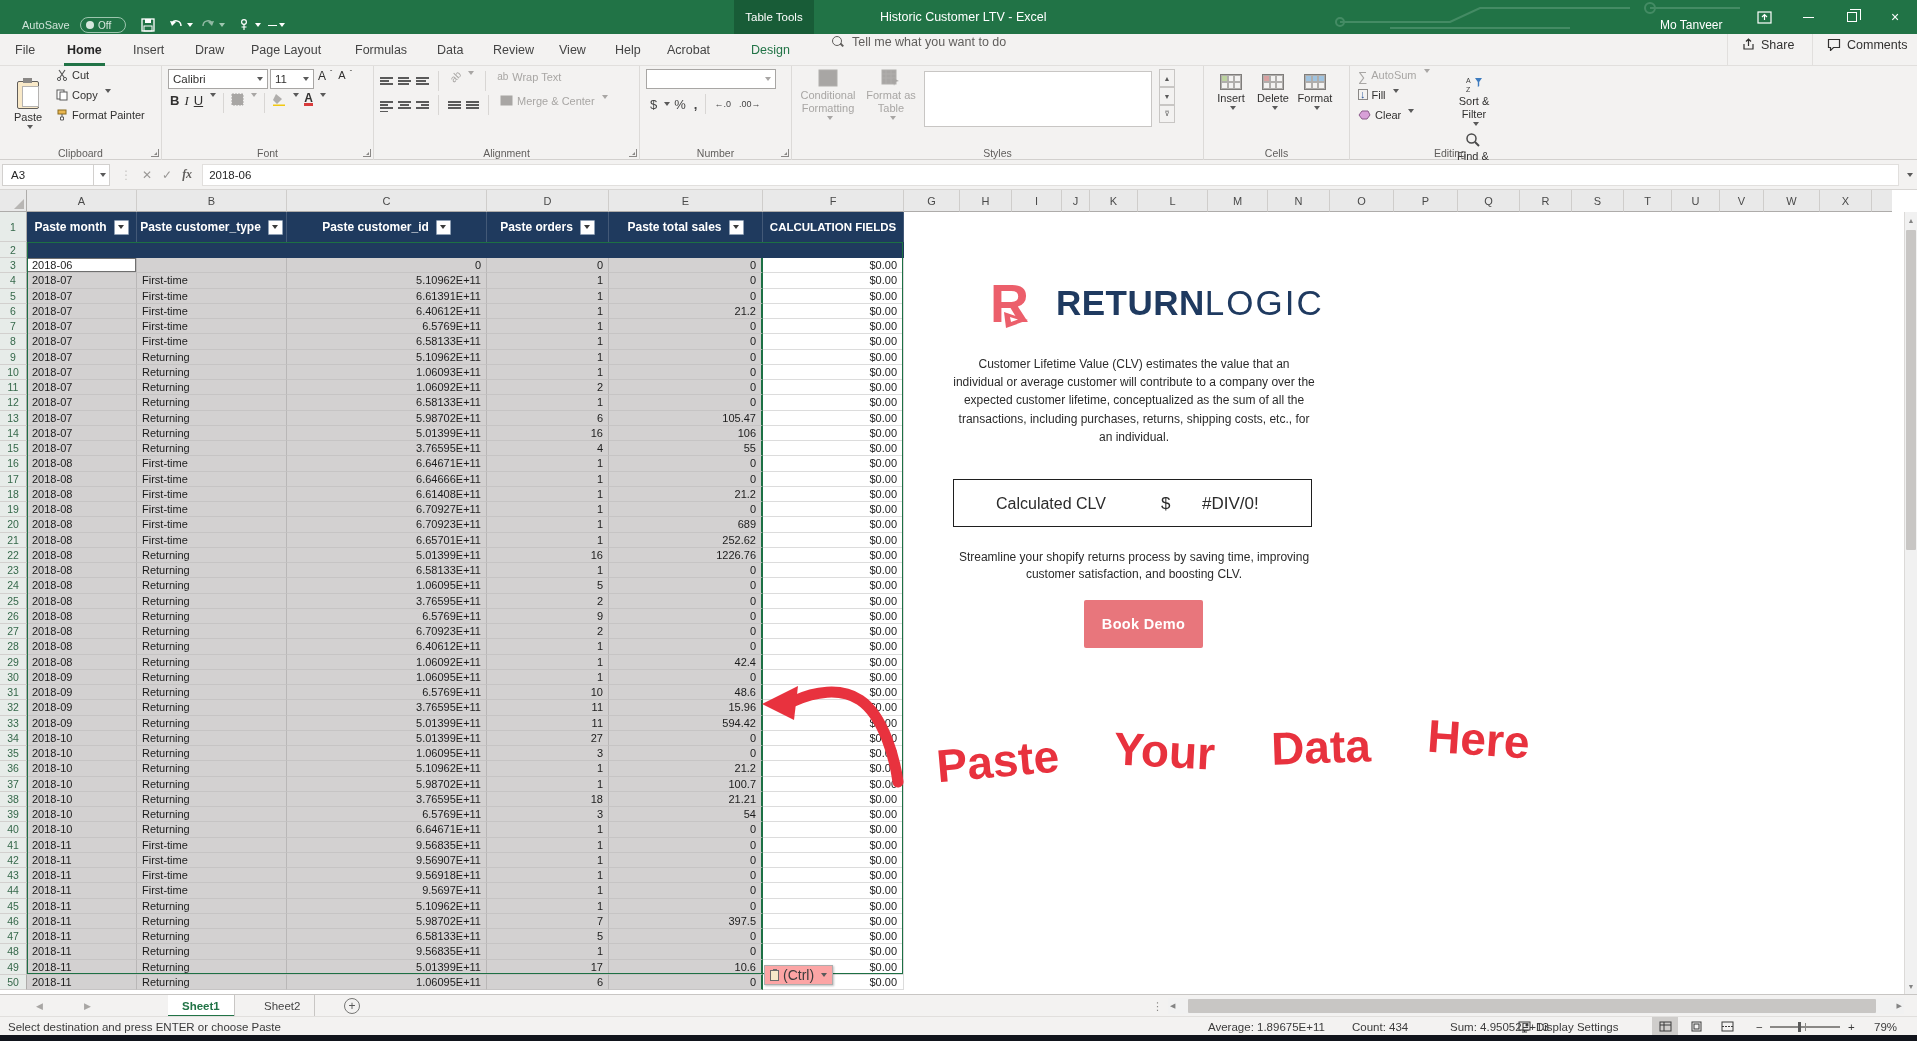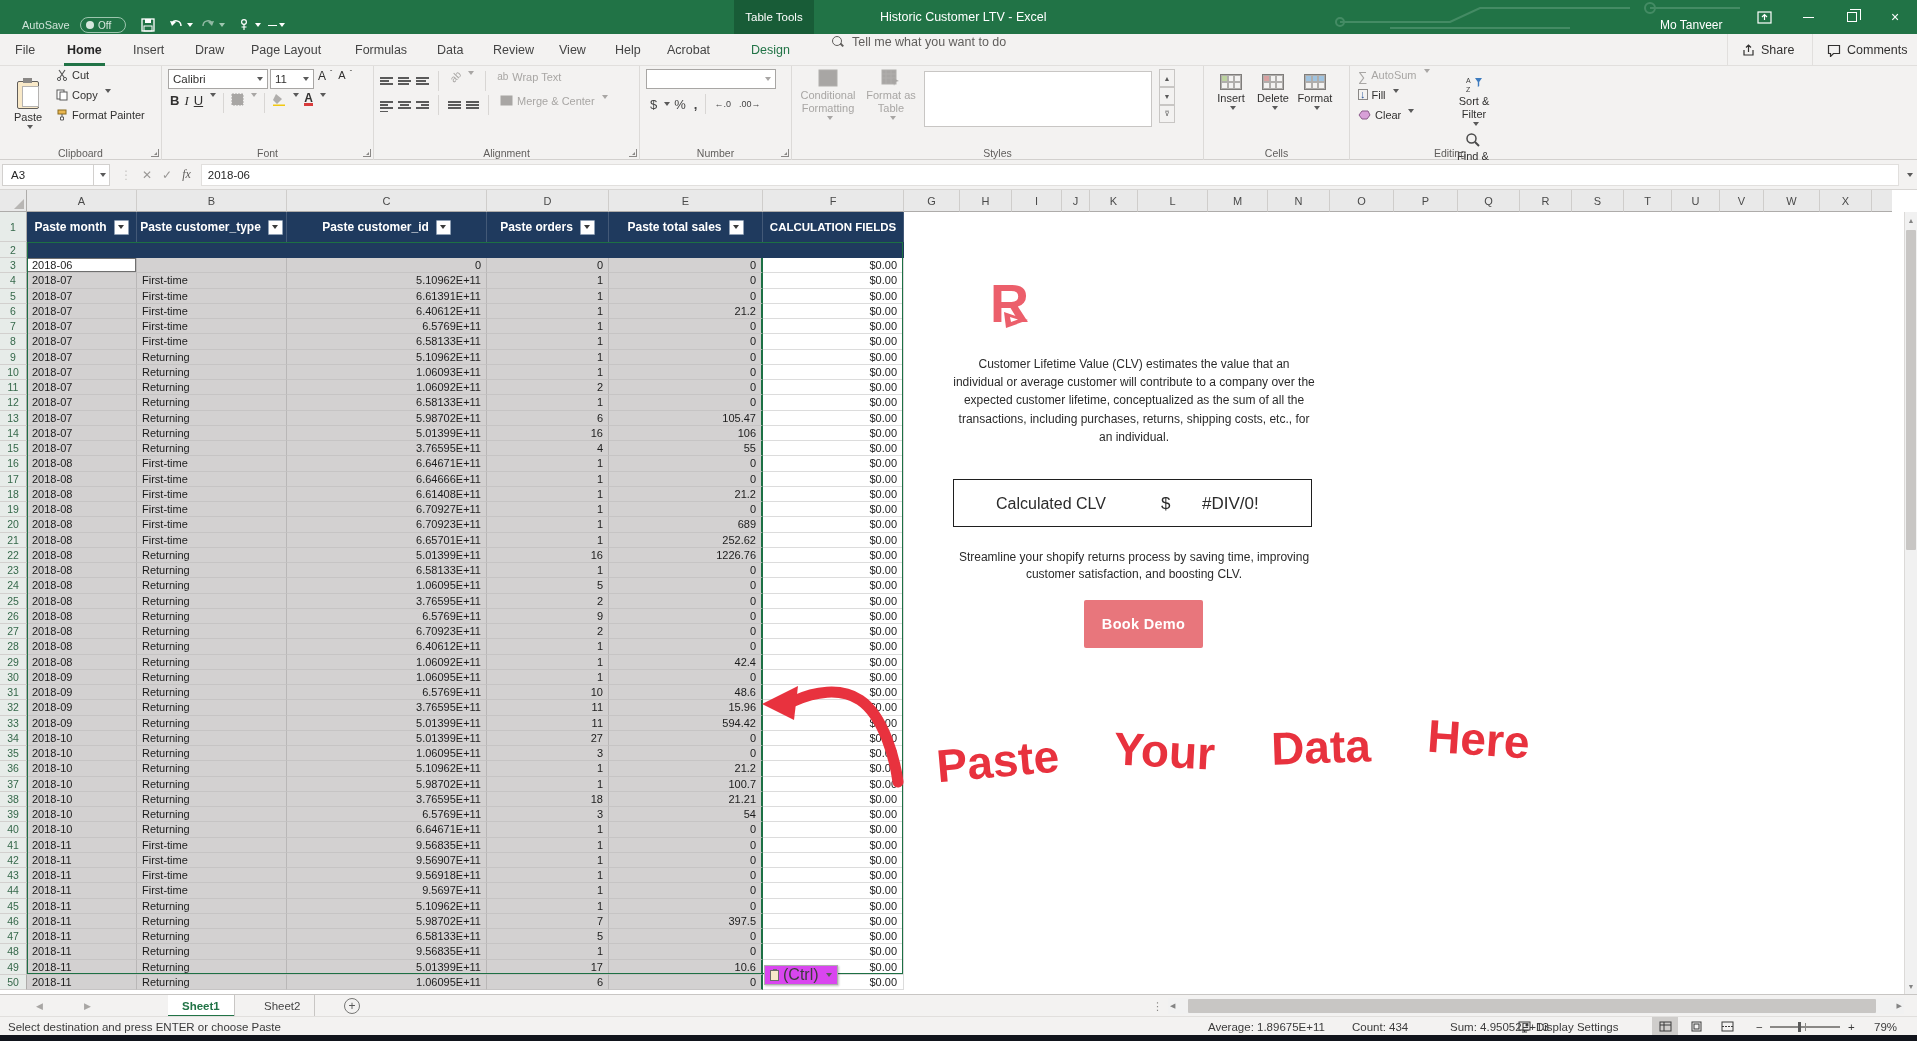--- a/index.html
+++ b/index.html
@@ -16,21 +16,21 @@
   .circuit{position:absolute;left:1330px;top:0;opacity:.22}
   .winbtn{position:absolute;top:0;width:44px;height:34px;display:flex;align-items:center;justify-content:center;color:#fff;font-size:14px}
   .restore-ic{width:10px;height:10px;border:1px solid #fff;position:relative;background:transparent}
   .restore-ic::before{content:'';position:absolute;left:2px;top:-4px;width:10px;height:10px;border:1px solid #fff;border-bottom:none;border-left:none}
   
   .tabrow{position:absolute;left:0;top:34px;width:1917px;height:32px;background:#f3f2f1;border-bottom:1px solid #e1dfdd;font-size:12.5px;color:#444}
   .rtab{position:absolute;top:0;height:32px;display:flex;align-items:center;padding:0 3px;cursor:pointer}
   .rtab.active{color:#262626;font-weight:bold;box-shadow:inset 0 -3px 0 #217346}
   .rtab.contextual{color:#217346}
   .tellme{position:absolute;left:832px;top:0;height:16px;display:flex;align-items:center;gap:8px;color:#605e5c;font-size:12.5px}
-  .share-grp{position:absolute;top:0;height:32px;display:flex;align-items:center;gap:6px;color:#323130;font-size:12.5px;border-left:1px solid #e1dfdd;padding:12px 14px}
+  .share-grp{position:absolute;top:0;height:32px;display:flex;gap:6px;color:#323130;font-size:12.5px;border-left:1px solid #e1dfdd;padding:4px 14px}
   
   .ribbon{position:absolute;left:0;top:66px;width:1917px;height:94px;background:#f3f2f1;border-bottom:1px solid #d2d0ce;display:flex;font-size:11px;color:#323130}
   .grp{position:relative;height:94px;border-right:1px solid #dcdad8;padding:3px 4px 14px 6px;flex-shrink:0}
   .glabel{position:absolute;bottom:1px;left:0;width:100%;text-align:center;font-size:10.5px;color:#605e5c}
   .launcher{position:absolute;right:2px;bottom:3px;width:8px;height:8px;border-right:1px solid #8a8886;border-bottom:1px solid #8a8886}
   .launcher::after{content:'';position:absolute;right:1px;bottom:1px;width:0;height:0;border-top:3px solid transparent;border-right:3px solid #8a8886}
   .car{display:inline-block;width:0;height:0;border-left:3px solid transparent;border-right:3px solid transparent;border-top:4px solid #5a5a5a;margin-left:3px;vertical-align:middle}
   .car.dis{border-top-color:#a8a6a4}
   .mini{display:flex;align-items:flex-start;gap:4px;height:20px;padding:0 2px;white-space:nowrap}
   .dis,.dis *{color:#a8a6a4 !important;fill:#a8a6a4}
@@ -48,21 +48,21 @@
   .galbtn{width:16px;height:18px;background:#f3f2f1;border:1px solid #c8c6c4;display:flex;align-items:center;justify-content:center;font-size:7px;color:#5a5a5a}
   .cellbtn{width:42px;display:flex;flex-direction:column;align-items:center;gap:2px;font-size:11px}
   .grid-ic{width:22px;height:16px;border:1px solid #7f7d7b;display:grid;grid-template-columns:1fr 1fr 1fr;grid-template-rows:1fr 1fr}
   .grid-ic span{border:0.5px solid #b0aeac}
   .twoline{display:flex;flex-direction:column;align-items:center;width:60px;text-align:center;line-height:1.15;gap:2px;font-size:11px}
   
   .fbar{position:absolute;left:0;top:160px;width:1917px;height:30px;background:#f3f2f1;border-bottom:1px solid #d8d6d4;display:flex;align-items:center}
   .namebox{width:92px;height:22px;background:#fff;border:1px solid #d2d0ce;margin-left:2px;display:flex;align-items:center;padding-left:8px;font-size:11.5px;color:#262626}
   .nb-drop{width:16px;height:22px;display:flex;align-items:center;justify-content:center;border:1px solid #d2d0ce;border-left:none;background:#fff}
   .fbtns{display:flex;align-items:center;gap:10px;padding:0 10px;color:#9a9896;font-size:12px}
-  .fx{font-style:italic;font-weight:normal;color:#5f5d5b;font-family:"Liberation Serif",serif}
+  .fx{font-style:italic;font-weight:bold;color:#5f5d5b;font-family:"Liberation Serif",serif}
   .fvalue{flex:1;height:22px;background:#fff;border:1px solid #e1dfdd;display:flex;align-items:center;padding-left:6px;font-size:11.5px;color:#262626}
   
   .sheet{position:absolute;left:0;top:190px;width:1917px;height:804px;background:#fff;overflow:hidden}
   .letters{display:flex;height:22px}
   .corner{width:27px;height:22px;background:#e9e9e9;border-right:1px solid #aeacaa;border-bottom:1px solid #aeacaa;position:relative}
   .corner::after{content:'';position:absolute;right:2px;bottom:2px;border-left:10px solid transparent;border-bottom:10px solid #b8b6b4}
   .colL{height:22px;background:#e9e9e9;color:#4a4a4a;font-size:11px;display:flex;align-items:center;justify-content:center;border-right:1px solid #cfcdcb;border-bottom:1px solid #aeacaa;flex-shrink:0}
   .gut{width:27px}.cA{width:110px}.cB{width:150px}.cC{width:200px}.cD{width:122px}.cE{width:154px}.cF{width:141px}
   .grow{display:flex;height:15.25px}
   .hrow{height:30px}.r2row{height:16px}
@@ -89,21 +89,21 @@
   .clvbox{position:absolute;left:953px;top:479px;width:359px;height:48px;border:1.5px solid #1f1f1f;background:#fff}
   .clvbox span{position:absolute;top:0;height:48px;display:flex;align-items:center;color:#2b2b2b}
   .promo{position:absolute;left:953px;top:549px;width:362px;text-align:center;font-size:12px;line-height:1.45;color:#2b2b2b}
   .cta{position:absolute;left:1084px;top:600px;width:119px;height:48px;background:#e8767c;color:#fff;font-weight:bold;font-size:14.5px;display:flex;align-items:center;justify-content:center;border-radius:2px;letter-spacing:.3px}
   .annot{position:absolute;left:935px;top:718px;display:flex;gap:56px;color:#e8323e;font-size:46px;font-weight:bold}
   .annot span{display:inline-block}
   .aw1{transform:rotate(-5deg) translateY(16px)}
   .aw2{transform:rotate(3deg) translateY(6px)}
   .aw3{transform:rotate(-2deg) translateY(2px)}
   .aw4{transform:rotate(4deg) translateY(-6px)}
-  .pastebtn{position:absolute;left:764px;top:965px;height:20px;background:#d946ef;border:1px solid #adadad;display:flex;align-items:center;gap:4px;padding:0 5px;font-size:16px;color:#3c3c3c;box-shadow:1px 1px 2px rgba(0,0,0,.25)}
+  .pastebtn{position:absolute;left:764px;top:965px;height:20px;background:#fca5a5;border:1px solid #adadad;display:flex;align-items:center;gap:4px;padding:0 5px;font-size:14px;color:#3c3c3c;box-shadow:1px 1px 2px rgba(0,0,0,.25)}
   .pclip{width:9px;height:11px;border:1px solid #6a6a6a;position:relative;background:#f6e9c9}
   .pclip::before{content:'';position:absolute;left:2px;top:-2px;width:4px;height:2px;background:#6a6a6a}
   
   .tabsrow{position:absolute;left:0;top:994px;width:1917px;height:22px;background:#f3f2f1;border-top:1px solid #c8c6c4;font-size:11.5px;color:#444}
   .navarr{position:absolute;top:0;height:22px;display:flex;align-items:center;color:#a8a6a4;font-size:9px}
   .stab{position:absolute;top:0;height:22px;display:flex;align-items:center;padding:0 14px;border-right:1px solid #c8c6c4}
   .stab.active{background:#fff;color:#217346;font-weight:bold;box-shadow:inset 0 -2px 0 #217346}
   .addsheet{position:absolute;left:268px;top:3px;width:16px;height:16px;border:1px solid #767674;border-radius:50%;display:flex;align-items:center;justify-content:center;color:#565656;font-size:12px;line-height:1}
   .hscroll{position:absolute;left:1168px;top:3px;width:736px;height:16px;background:#f1f1f1;display:flex;align-items:center}
   .hthumb{position:absolute;left:20px;top:1px;width:688px;height:14px;background:#c8c6c4;border-radius:1px}
@@ -1039,20 +1039,21 @@
     <div class="sarrow" style="bottom:0">▼</div>
   </div>
 </div>
 
 <div class="logo">
   <svg width="56" height="58" viewBox="0 0 56 58">
     <text x="2" y="48" font-size="54" font-weight="bold" fill="#ec5f6b" font-family="Liberation Sans">R</text>
     <polygon points="16,38 40,46 18,54" fill="#ec5f6b"></polygon>
     <polygon points="22,43 30,45.5 23,48" fill="#ffffff"></polygon>
   </svg>
+  <div class="brand"><b>RETURN</b><span class="lt">LOGIC</span></div>
 </div>
 <div class="desc">Customer Lifetime Value (CLV) estimates the value that an individual or average customer will contribute to a company over the expected customer lifetime, conceptualized as the sum of all the transactions, including purchases, returns, shipping costs, etc., for an individual.</div>
 <div class="clvbox">
   <span style="left:42px;font-size:16px">Calculated CLV</span>
   <span style="left:207px;font-size:17px">$</span>
   <span style="left:248px;font-size:17px">#DIV/0!</span>
 </div>
 <div class="promo">Streamline your shopify returns process by saving time, improving customer satisfaction, and boosting CLV.</div>
 <div class="cta">Book Demo</div>
 <svg class="abs" style="left:752px;top:672px" width="180" height="125" viewBox="0 0 180 125">

